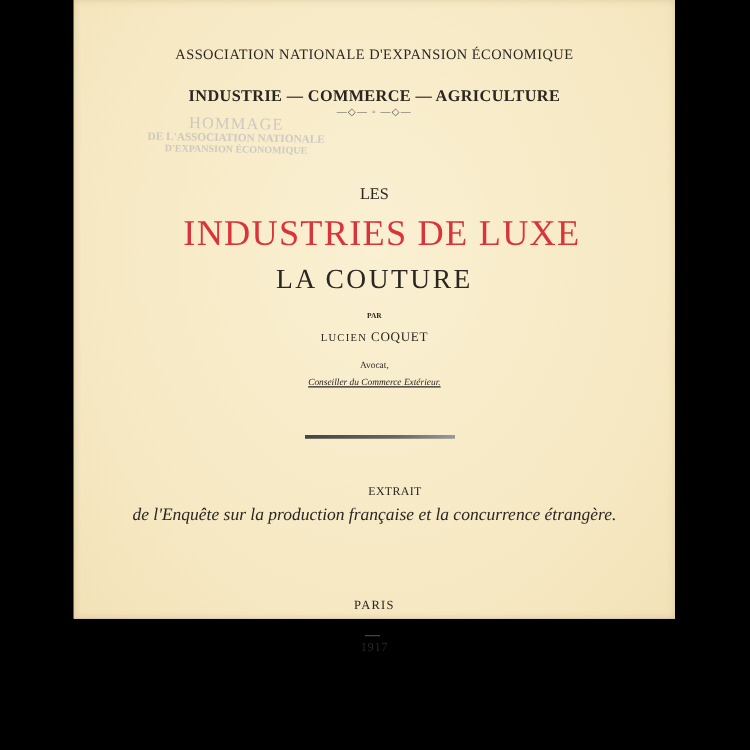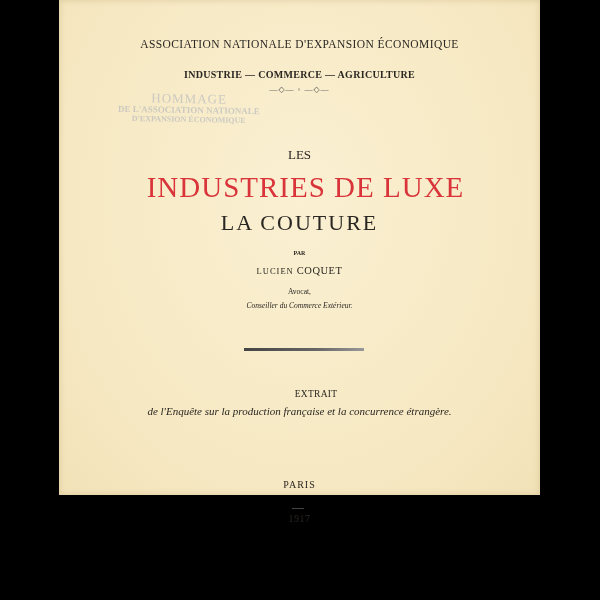--- a/index.html
+++ b/index.html
@@ -8,43 +8,43 @@
       font-family: "Liberation Serif", "DejaVu Serif", serif;
     }
     .page {
       position: absolute; left: 59px; top: 0; width: 481px; height: 495px;
       background: #f8ecc9;
       background-image: radial-gradient(ellipse at 50% 40%, #faf0d2 0%, #f6e8c2 70%, #f2e2b8 100%);
       box-shadow: inset 0 0 6px rgba(150,120,60,0.25);
     }
     .c { position: absolute; left: 0; right: 0; text-align: center; color: #2a2622; }
     .assoc { top: 38px; font-size: 11.5px; letter-spacing: 0.4px; }
-    .sub { top: 69px; font-size: 10px; letter-spacing: 0.3px; font-weight: bold; }
+    .sub { top: 69px; font-size: 13px; letter-spacing: 0.3px; font-weight: bold; }
     .orn { top: 85px; font-size: 8px; color: #555; letter-spacing: 1px; }
     .stamp {
       position: absolute; left: 30px; top: 92px; width: 200px; text-align: center;
       color: rgba(150,160,185,0.45); line-height: 1.1; transform: rotate(1deg);
     }
     .stamp .s1 { font-size: 13px; letter-spacing: 1px; }
     .stamp .s2 { font-size: 9px; font-weight: bold; }
     .stamp .s3 { font-size: 8px; font-weight: bold; }
     .les { top: 147px; font-size: 13px; font-weight: normal; }
     .title1 { top: 171px; font-size: 29px; color: #d9343a; letter-spacing: 1px; padding-left: 12px; }
     .title2 { top: 210px; font-size: 22px; letter-spacing: 2px; }
     .par { top: 250px; font-size: 6px; font-weight: bold; }
     .author { top: 265px; font-size: 10.5px; letter-spacing: 0.5px; }
     .author .sc { font-size: 8.5px; letter-spacing: 1px; }
     .role1 { top: 287px; font-size: 7.5px; }
-    .role2 { top: 301px; font-size: 7.5px; font-style: italic; }
+    .role2 { top: 301px; font-size: 7.5px; font-style: italic; text-decoration: underline; }
     .rule {
       position: absolute; left: 185px; top: 348px; width: 120px; height: 3px;
       background: linear-gradient(90deg, #444 0%, #666 60%, #999 100%);
     }
     .extrait { top: 389px; font-size: 9.5px; letter-spacing: 0.3px; margin-left: 33px; }
-    .enquete { top: 405px; font-size: 11px; font-style: italic; }
+    .enquete { top: 405px; font-size: 14px; font-style: italic; }
     .paris { top: 479px; font-size: 10px; letter-spacing: 1px; }
     .addr { top: 493px; font-size: 10px; }
     .addr .sc { font-size: 7.5px; letter-spacing: 0.5px; }
     .dash { position: absolute; left: 233px; top: 508px; width: 12px; height: 1px; background: #444; }
     .year { top: 513px; font-size: 10px; letter-spacing: 0.5px; }
   </style>
 </head>
 <body>
 
 <div class="page">

